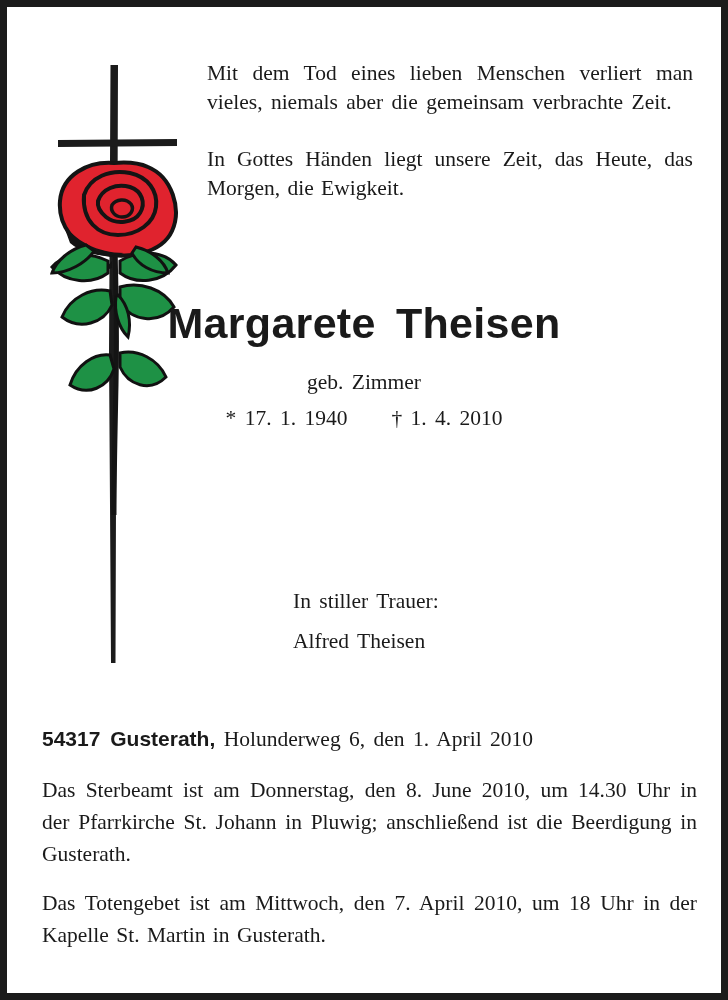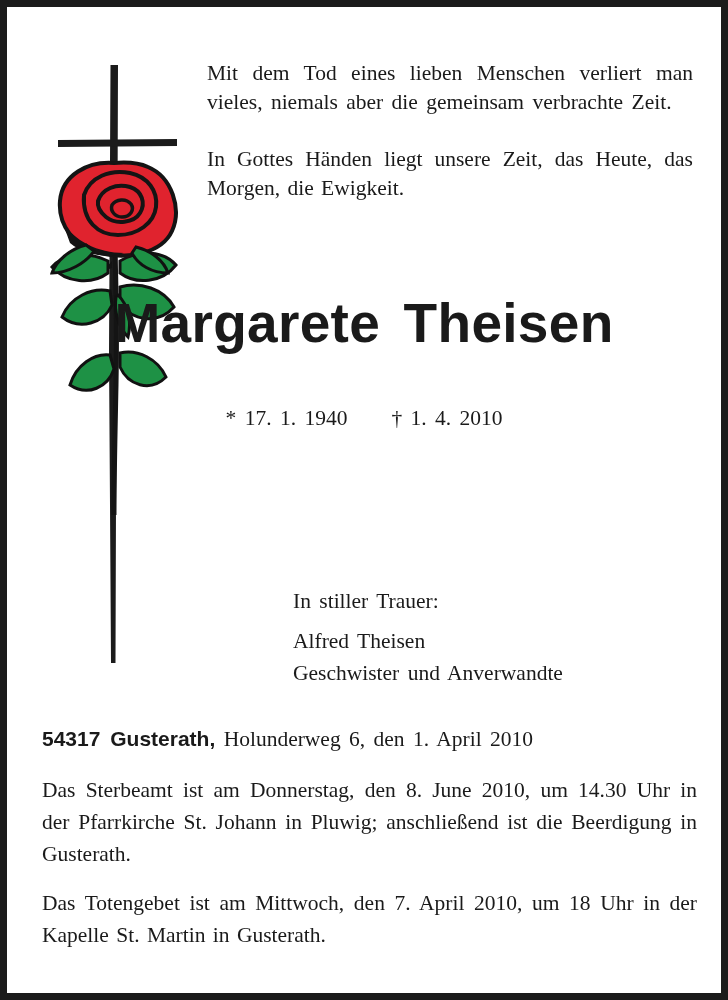--- a/index.html
+++ b/index.html
@@ -72,21 +72,21 @@
   .name-line {
     position: absolute;
     left: 7px;
     right: 7px;
     top: 292px;
     text-align: center;
   }
   .deceased-name {
     font-family: "Liberation Sans", "DejaVu Sans", sans-serif;
     font-weight: bold;
-    font-size: 55px;
+    font-size: 43px;
     line-height: 48px;
     letter-spacing: 0.3px;
     word-spacing: 8px;
     color: #1a1a1a;
     margin: 0;
   }
 
   .maiden-line {
     position: absolute;
     left: 7px;
@@ -221,30 +221,30 @@
     <div class="verse-block">
       <p class="verse verse-one">Mit dem Tod eines lieben Menschen verliert man vieles, niemals aber die gemeinsam verbrachte Zeit.</p>
       <div class="verse-gap"></div>
       <p class="verse">In Gottes Händen liegt unsere Zeit, das Heute, das Morgen, die Ewigkeit.</p>
     </div>
 
     <div class="name-line">
       <h1 class="deceased-name">Margarete  Theisen</h1>
     </div>
 
+    <div class="maiden-line">geb.  Zimmer</div>
 
     <div class="dates-line">
       <span class="date-item">* 17.  1.  1940</span><span class="date-sep"></span><span class="date-item">† 1.  4.  2010</span>
     </div>
 
 
     <div class="mourners-block">
       <div class="mourner-line lead">In stiller  Trauer:</div>
       <div class="mourner-line">Alfred  Theisen</div>
-      <div class="mourner-line">Geschwister  und Anverwandte</div>
     </div>
 
     <div class="details-block">
       <div class="address-line">
         <span class="place">54317 Gusterath,</span>
         <span>Holunderweg   6, den  1. April 2010</span>
       </div>
       <p class="arrangement">Das Sterbeamt ist am Donnerstag, den 8. June 2010, um 14.30 Uhr in der Pfarrkirche St. Johann in Pluwig; anschließend ist die Beerdigung in Gusterath.</p>
       <p class="arrangement">Das Totengebet ist am Mittwoch, den 7. April 2010, um 18 Uhr in der Kapelle St. Martin in Gusterath.</p>
     </div>

